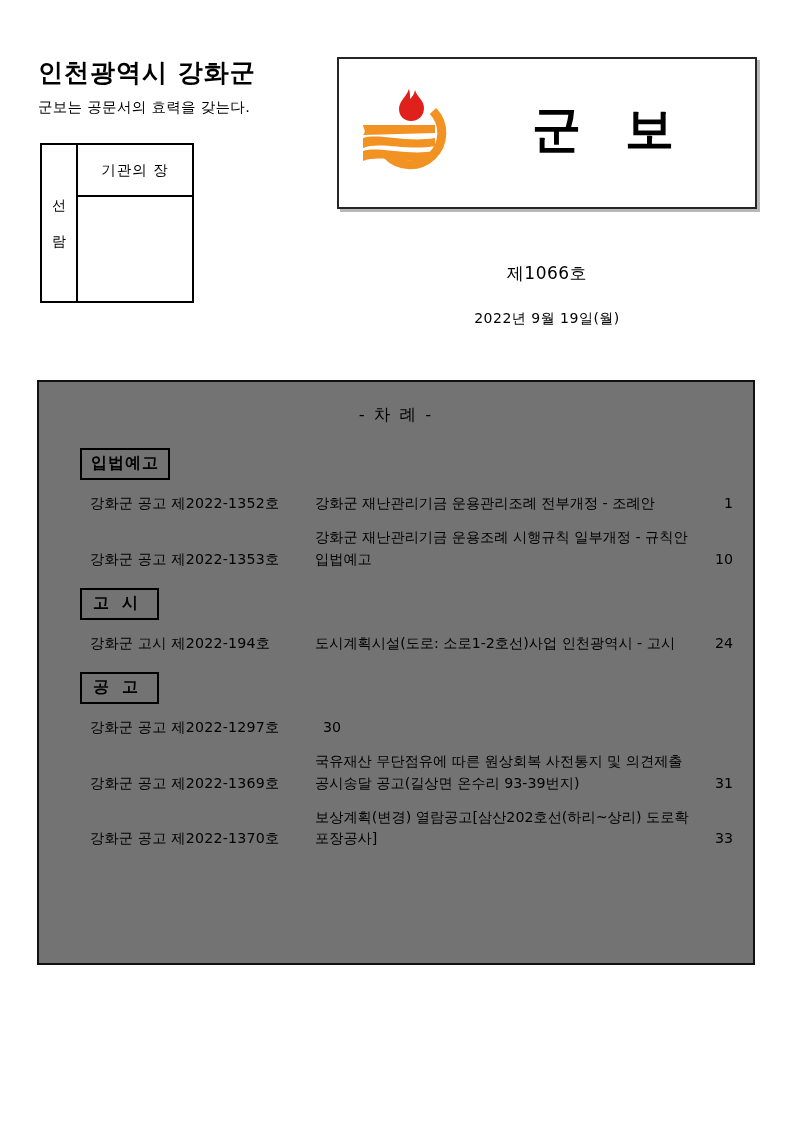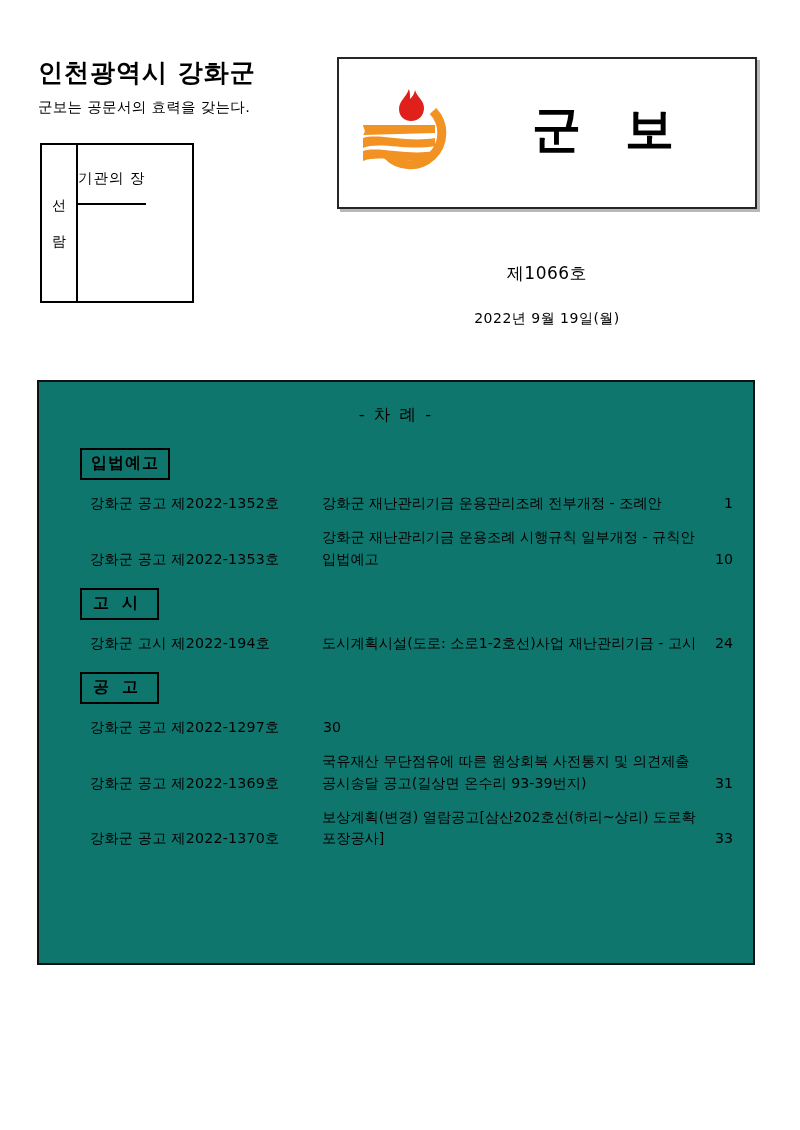--- a/index.html
+++ b/index.html
@@ -57,22 +57,21 @@
     flex-direction: column;
     align-items: center;
     justify-content: center;
     font-size: 14px;
     line-height: 2.6;
   }
   .sig-left span { display: block; }
   .sig-right {
     flex: 1;
     display: flex;
-    flex-direction: row;
-    margin-top: 8px;
+    flex-direction: column;
   }
   .sig-head {
     height: 52px;
     border-bottom: 2px solid #000;
     box-sizing: border-box;
     display: flex;
     align-items: center;
     justify-content: center;
     font-size: 14.5px;
     letter-spacing: 1px;
@@ -129,21 +128,21 @@
   }
 
   
   .toc-box {
     position: absolute;
     left: 37px; top: 380px;
     width: 718px;
     height: 585px;
     border: 2px solid #111;
     box-sizing: border-box;
-    background: #0f766e;
+    background: #737373;
   }
   .toc-heading {
     margin-top: 22px;
     text-align: center;
     font-size: 16.5px;
     letter-spacing: 2px;
   }
   .toc-body {
     padding: 0 18px 0 18px;
   }
@@ -169,21 +168,20 @@
   }
   .entry-no {
     flex: none;
     width: 225px;
     white-space: nowrap;
     letter-spacing: 0.2px;
   }
   .entry-title {
     flex: 1;
     padding-right: 6px;
-    margin-left: 7px;
   }
   .entry-page {
     flex: none;
     width: 26px;
     text-align: right;
     white-space: nowrap;
   }
 
   .gap-sm { height: 13px; }
   .gap-md { height: 18px; }
@@ -234,21 +232,21 @@
   <div class="toc-body" id="toc-body"><div class="gap-lg"></div><div class="section-tag">입법예고</div><div class="gap-sm"></div><div class="entry">
         <div class="entry-no">강화군 공고 제2022-1352호</div>
         <div class="entry-title">강화군  재난관리기금  운용관리조례  전부개정 - 조례안</div>
         <div class="entry-page">1</div>
       </div><div class="gap-sm"></div><div class="entry">
         <div class="entry-no">강화군 공고 제2022-1353호</div>
         <div class="entry-title">강화군 재난관리기금 운용조례 시행규칙 일부개정 - 규칙안 입법예고</div>
         <div class="entry-page">10</div>
       </div><div class="gap-md"></div><div class="section-tag spaced">고시</div><div class="gap-sm"></div><div class="entry">
         <div class="entry-no">강화군 고시 제2022-194호</div>
-        <div class="entry-title">도시계획시설(도로: 소로1-2호선)사업  재난관리기금 - 고시</div>
+        <div class="entry-title">도시계획시설(도로: 소로1-2호선)사업  인천광역시 - 고시</div>
         <div class="entry-page">24</div>
       </div><div class="gap-md"></div><div class="section-tag spaced">공고</div><div class="gap-sm"></div><div class="entry">
         <div class="entry-no">강화군 공고 제2022-1297호</div>
         <div class="entry-page">30</div>
       </div><div class="gap-sm"></div><div class="entry">
         <div class="entry-no">강화군 공고 제2022-1369호</div>
         <div class="entry-title">국유재산 무단점유에 따른 원상회복 사전통지 및 의견제출 공시송달 공고(길상면 온수리 93-39번지)</div>
         <div class="entry-page">31</div>
       </div><div class="gap-sm"></div><div class="entry">
         <div class="entry-no">강화군 공고 제2022-1370호</div>

